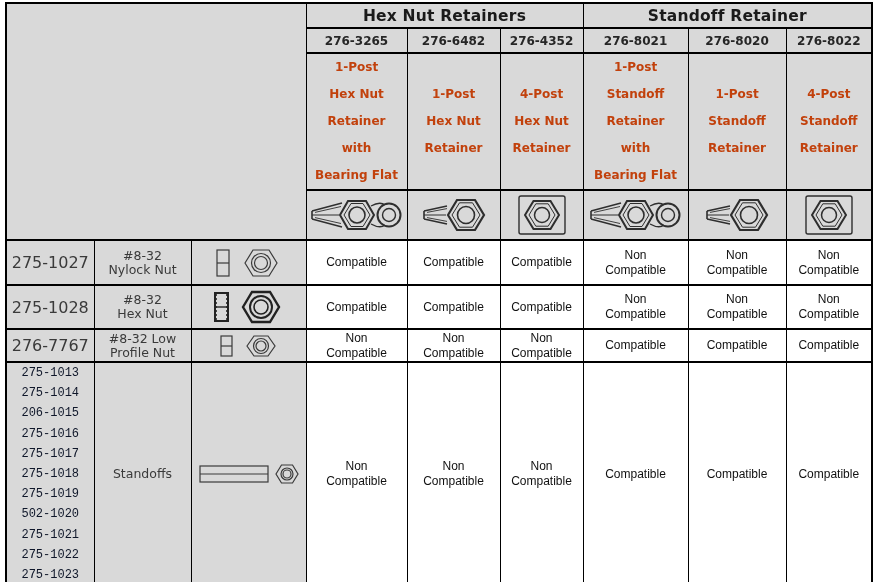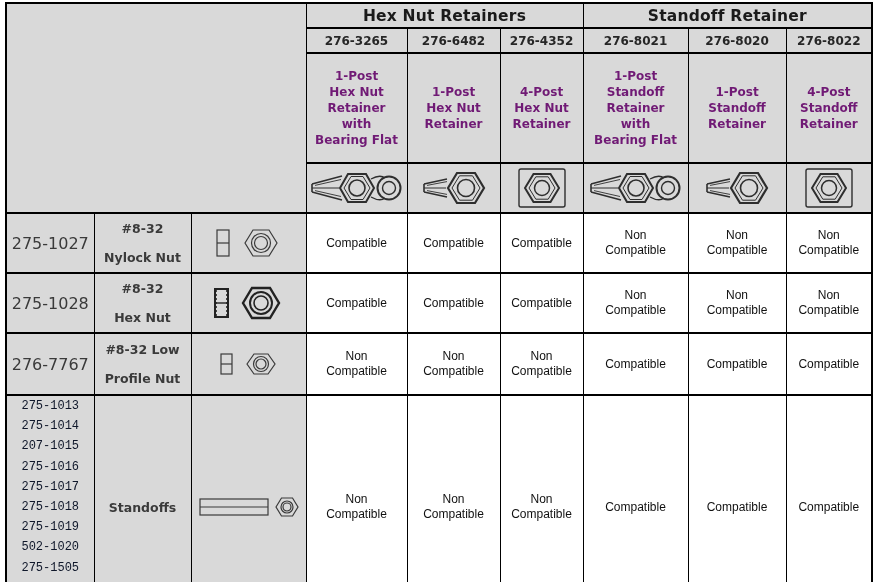--- a/index.html
+++ b/index.html
@@ -32,45 +32,45 @@
   col.c4 { width: 101px; } col.c5 { width: 93px; }  col.c6 { width: 83px; }
   col.c7 { width: 105px; } col.c8 { width: 98px; }  col.c9 { width: 86px; }
 
   
   tr.r-group    { height: 25px; }
   tr.r-pn       { height: 25px; }
   tr.r-desc     { height: 110px; }
   tr.r-icons    { height: 50px; }
   tr.r-data1    { height: 45px; }
   tr.r-data2    { height: 44px; }
-  tr.r-data3    { height: 62px; }
+  tr.r-data3    { height: 33px; }
   tr.r-standoff { height: 223px; }
 
   .hd { background: #d9d9d9; }
 
   .group-label {
     font-size: 15.5px; font-weight: bold; color: #1a1a1a;
     letter-spacing: 0.2px;
   }
   .pn-head {
     font-size: 12px; font-weight: bold; color: #262626;
   }
   .desc {
     vertical-align: top;
-    font-size: 12px; font-weight: bold; color: #701a75;
-    line-height: 16px; white-space: pre-line;
+    font-size: 12px; font-weight: bold; color: #c2410c;
+    line-height: 27px; white-space: pre-line;
     padding-top: 2px;
   }
   .body-pn {
     font-size: 16px; color: #3a3a3a; font-weight: normal;
   }
   .name {
-    font-size: 12.5px; font-weight: bold; color: #3a3a3a;
+    font-size: 12.5px; font-weight: normal; color: #3a3a3a;
     text-align: left; padding-left: 8px;
-    line-height: 29px; white-space: pre-line;
+    line-height: 14px; white-space: pre-line;
   }
   .compat-cell {
     background: #ffffff;
     font-family: "Liberation Sans", sans-serif;
     font-size: 12px; color: #111111;
     line-height: 15px; white-space: pre-line;
   }
   .parts-list { vertical-align: middle; }
   .parts-list div {
     font-size: 12px; color: #0f172a; line-height: 20.2px; font-family: Liberation Mono, monospace;
@@ -304,27 +304,27 @@
 Compatible</td>
     <td class="compat-cell">Compatible</td>
     <td class="compat-cell">Compatible</td>
     <td class="compat-cell">Compatible</td>
   </tr>
 
   <tr class="r-standoff">
     <td class="hd parts-list">
       <div>275-1013</div>
       <div>275-1014</div>
-      <div>207-1015</div>
+      <div>206-1015</div>
       <div>275-1016</div>
       <div>275-1017</div>
       <div>275-1018</div>
       <div>275-1019</div>
       <div>502-1020</div>
-      <div>275-1505</div>
+      <div>275-1021</div>
       <div>275-1022</div>
       <div>275-1023</div>
     </td>
     <td class="hd name">Standoffs</td>
     <td class="hd icon-cell">
       <span>
         <svg width="102" height="24" viewBox="0 0 102 24" fill="none" stroke="#3a3a3a" stroke-width="1.2">
           <rect x="2" y="4" width="68" height="16"></rect>
                 <path d="M2,12 L70,12"></path>
           <polygon points="78,12 83.5,3 94.5,3 100,12 94.5,21 83.5,21"></polygon>

